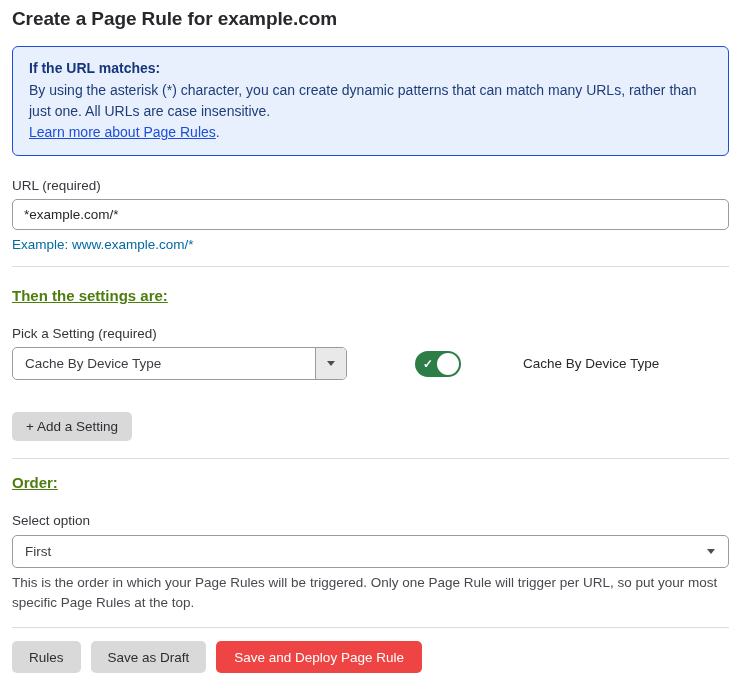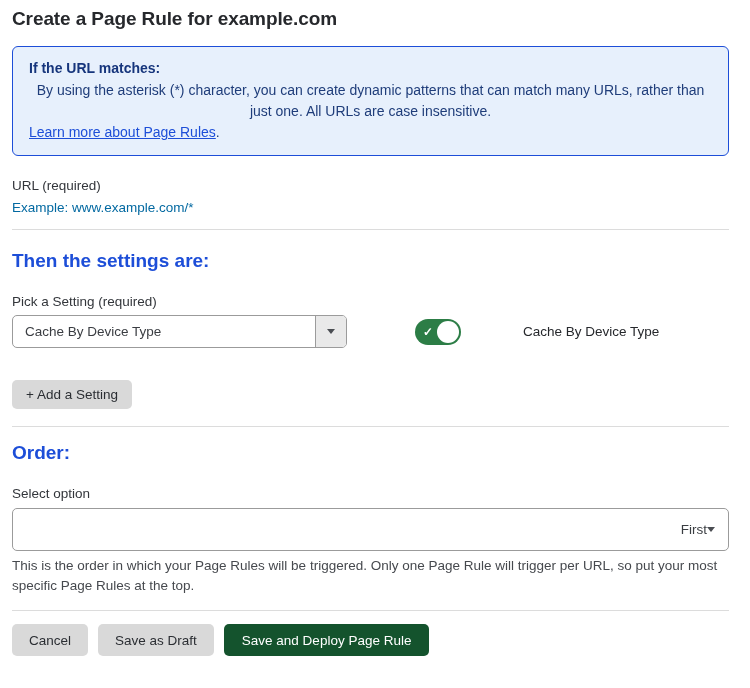--- a/index.html
+++ b/index.html
@@ -26,21 +26,21 @@
     margin-top: 16px;
     background: #e7f0fc;
     border: 1px solid #1d4ed8;
     border-radius: 6px;
     padding: 11px 16px 12px;
     font-size: 14px;
     line-height: 21px;
     color: #1f3d7a;
   }
   .info-heading { font-weight: 700; color: #16357c; }
-  .info-body { margin-top: 1px; text-align: center; }
+  .info-body { margin-top: 1px; }
   .info-link-line { margin-top: 0; }
   .info-link { color: #1d4ed8; text-decoration: underline; cursor: pointer; }
   .info-link-suffix { color: #1f3d7a; }
 
   .field-label { font-size: 13.5px; color: #33363b; margin-top: 22px; }
 
   .text-input {
     margin-top: 6px;
     width: 100%;
     height: 31px;
@@ -53,24 +53,25 @@
     background: #fff;
     outline: none;
   }
 
   .example-text { margin-top: 7px; font-size: 13.5px; color: #0369a1; }
 
   .divider { border: none; border-top: 1px solid #dcdcdc; margin: 14px 0 0; }
   .divider.mt18 { margin-top: 17px; }
 
   .section-heading {
-    font-size: 19px;
+    font-size: 15px;
     font-weight: 700;
-    color: #1d4ed8;
+    color: #4d7c0f;
     margin-top: 20px;
+    text-decoration: underline;
   }
   .section-heading.order { margin-top: 15px; }
 
   .setting-row { display: flex; align-items: center; margin-top: 6px; gap: 48px; }
 
   .custom-select {
     width: 335px;
     height: 33px;
     border: 1px solid #9b9b9b;
     border-radius: 5px;
@@ -136,34 +137,34 @@
 
   .btn {
     font-family: "Liberation Sans", sans-serif;
     font-size: 13.5px;
     border: none;
     border-radius: 5px;
     cursor: pointer;
     white-space: nowrap;
   }
   .btn-gray { background: #d9d9d9; color: #2b2e33; }
-  .btn-blue { background: #14532d; color: #ffffff; }
+  .btn-blue { background: #ef4444; color: #ffffff; }
 
   .add-setting-btn { margin-top: 32px; height: 29px; padding: 0 14px; display: block; }
 
   .order-select {
     margin-top: 7px;
     width: 100%;
-    height: 43px;
+    height: 33px;
     border: 1px solid #9b9b9b;
     border-radius: 5px;
     background: #fff;
     display: flex;
     align-items: center;
-    justify-content: flex-end;
+    justify-content: space-between;
     padding: 0 13px 0 12px;
     font-size: 13.5px;
     color: #3a3d42;
     cursor: pointer;
   }
 
   .help-text {
     margin-top: 5px;
     font-size: 13.5px;
     line-height: 20px;
@@ -183,20 +184,21 @@
 
   <h1 class="page-title">Create a Page Rule for example.com</h1>
 
   <div class="info-box">
     <div class="info-heading">If the URL matches:</div>
     <div class="info-body">By using the asterisk (*) character, you can create dynamic patterns that can match many URLs, rather than just one. All URLs are case insensitive.</div>
     <div class="info-link-line"><span class="info-link">Learn more about Page Rules</span><span class="info-link-suffix">.</span></div>
   </div>
 
   <div class="field-label">URL (required)</div>
+  <input class="text-input" type="text" value="*example.com/*" style="">
   <div class="example-text">Example: www.example.com/*</div>
 
   <hr class="divider">
 
   <div class="section-heading">Then the settings are:</div>
 
   <div class="field-label">Pick a Setting (required)</div>
 
   <div class="setting-row">
     <div class="custom-select">
@@ -224,18 +226,18 @@
   <div class="order-select">
     <span>First</span>
     <span class="caret-down"></span>
   </div>
 
   <div class="help-text">This is the order in which your Page Rules will be triggered. Only one Page Rule will trigger per URL, so put your most specific Page Rules at the top.</div>
 
   <hr class="divider">
 
   <div class="footer-actions">
-    <button class="btn btn-gray">Cancel</button>
+    <button class="btn btn-gray">Rules</button>
     <button class="btn btn-gray">Save as Draft</button>
     <button class="btn btn-blue">Save and Deploy Page Rule</button>
   </div>
 
 </div>
 
 </body></html>

